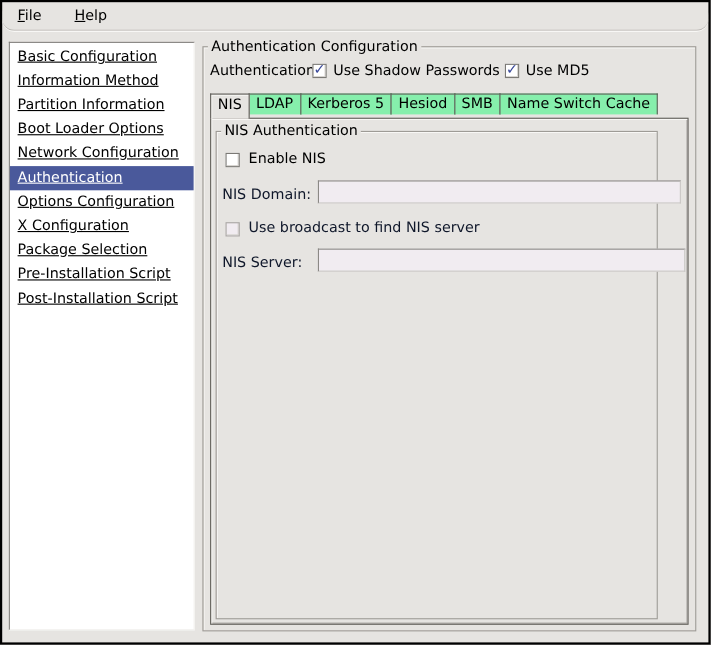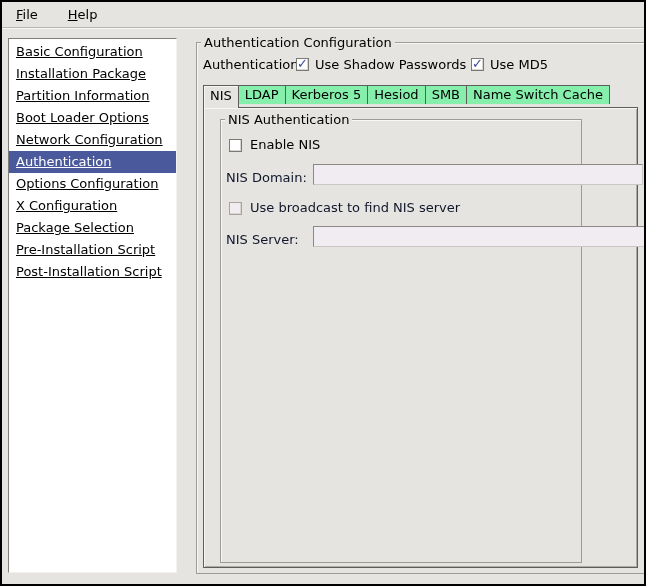--- a/index.html
+++ b/index.html
@@ -7,38 +7,37 @@
   .window {
     position:relative; width:646px; height:586px;
     background:#e6e4e1; border:2px solid #000;
     font-family:"DejaVu Sans","Liberation Sans",sans-serif;
     font-size:13px; color:#000; overflow:hidden;
   }
   
   .menubar {
     position:absolute; left:0; top:0; right:0; height:26px;
     display:flex; align-items:center; padding-left:11px; gap:24px;
-    border-bottom:1px solid #b9b6b2; box-shadow:0 1px 0 #f8f7f5;
+    border-bottom:1px solid #b9b6b2; box-shadow:0 1px 0 #f8f7f5;border-radius:11px;
   }
   .menu-item { display:inline-block; padding:2px 3px; cursor:default; }
   .menu-item::first-letter { text-decoration:underline; }
   
   .sidebar {
     position:absolute; left:6px; top:36px; width:169px; height:535px;
     background:#fff;
     border:1px solid; border-color:#807e7a #f2f1ee #f2f1ee #807e7a;
     padding-top:2px;
   }
   .list-item { height:22px; line-height:22px; padding-left:7px; white-space:nowrap;text-decoration:underline; }
   .list-item.selected { background:#4a599b; color:#fff; }
   
   .gframe {
     position:absolute; border:1px solid #9e9b96;
     box-shadow:inset 1px 1px 0 #f8f7f5;
-    margin-left:12px;
   }
   .gframe-label {
     position:absolute; top:-9px; left:4px; background:#e6e4e1;
     padding:0 3px; white-space:nowrap; line-height:17px;
   }
   .frame-outer { left:182px; top:40px; width:449px; height:532px; }
   
   .auth-label { position:absolute; left:6px; top:14px; }
   .cb-group { position:absolute; display:flex; align-items:center; gap:6px; top:14px; }
   .cb-group.shadow { left:99px; }
@@ -63,21 +62,21 @@
   }
   .tab.active {
     height:23px; background:#e6e4e1; padding-bottom:4px;
     box-shadow:inset 1px 1px 0 #f8f7f5; z-index:3; position:relative;
   }
   .pane {
     position:absolute; left:0; top:22px; width:435px; height:461px;
     background:#e6e4e1; border:1px solid #5f5d58;
     box-shadow:inset 1px 1px 0 #f8f7f5, inset -1px -1px 0 #aeaba7;
   }
-  .frame-nis { left:4px; top:11px; width:362px; height:444px; }
+  .frame-nis { left:4px; top:11px; width:402px; height:444px; }
   .nis-row { position:absolute; display:flex; align-items:flex-end; gap:8px; }
   .row-enable    { left:8px;  top:17px; }
   .row-domain    { left:5px;  top:44px; }
   .row-broadcast { left:8px;  top:80px; }
   .row-server    { left:5px;  top:106px; }
   .field-label { width:79px; white-space:nowrap; }
   .entry {
     height:21px; background:#f1ecf1;
     border:1px solid; border-color:#8b8985 #c9c7c3 #c9c7c3 #8b8985;
     font-family:inherit; font-size:13px; padding:0 3px; color:#000;
@@ -90,21 +89,21 @@
 
 <div class="window">
 
   <div class="menubar">
     <span class="menu-item">File</span>
     <span class="menu-item">Help</span>
   </div>
 
   <div class="sidebar">
     <div class="list-item">Basic Configuration</div>
-    <div class="list-item">Installation Package</div>
+    <div class="list-item">Information Method</div>
     <div class="list-item">Partition Information</div>
     <div class="list-item">Boot Loader Options</div>
     <div class="list-item">Network Configuration</div>
     <div class="list-item selected">Authentication</div>
     <div class="list-item">Options Configuration</div>
     <div class="list-item">X Configuration</div>
     <div class="list-item">Package Selection</div>
     <div class="list-item">Pre-Installation Script</div>
     <div class="list-item">Post-Installation Script</div>
   </div>

